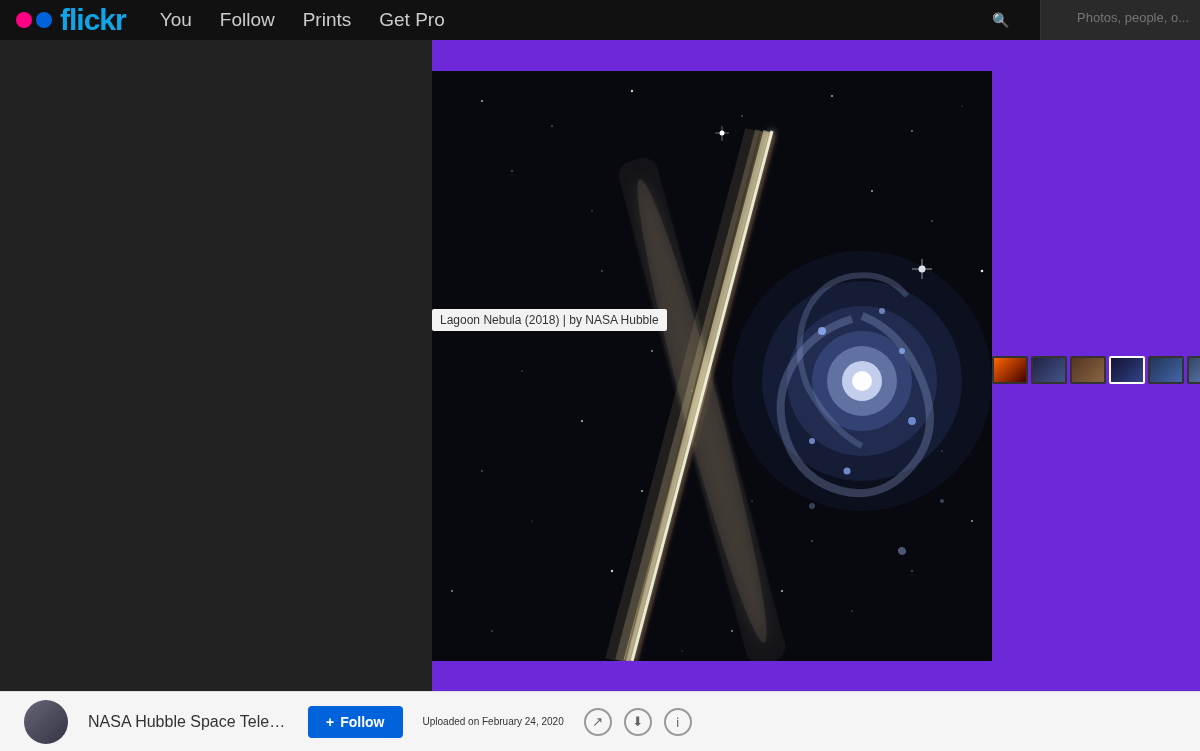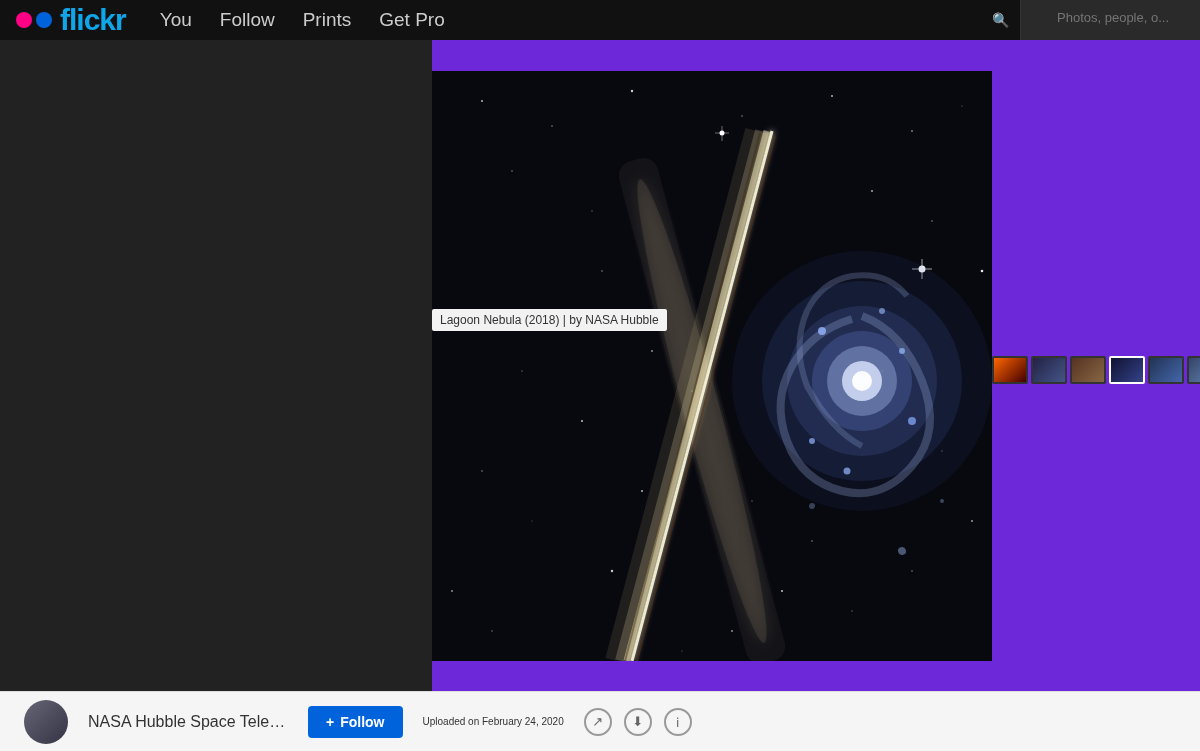--- a/index.html
+++ b/index.html
@@ -27,21 +27,21 @@
       font-size: 19px;
       text-decoration: none;
       padding: 0 10px;
       cursor: pointer;
     }
     .nav-search {
       position: absolute;
       right: 0;
       top: 0;
       height: 40px;
-      width: 180px;
+      width: 160px;
       background: #2a2a2a;
       border: none;
       border-left: 1px solid #333;
       color: #aaa;
       font-size: 13px;
       padding: 0 12px 6px 36px;
       outline: none;
     }
     .search-wrapper {
       position: absolute;

